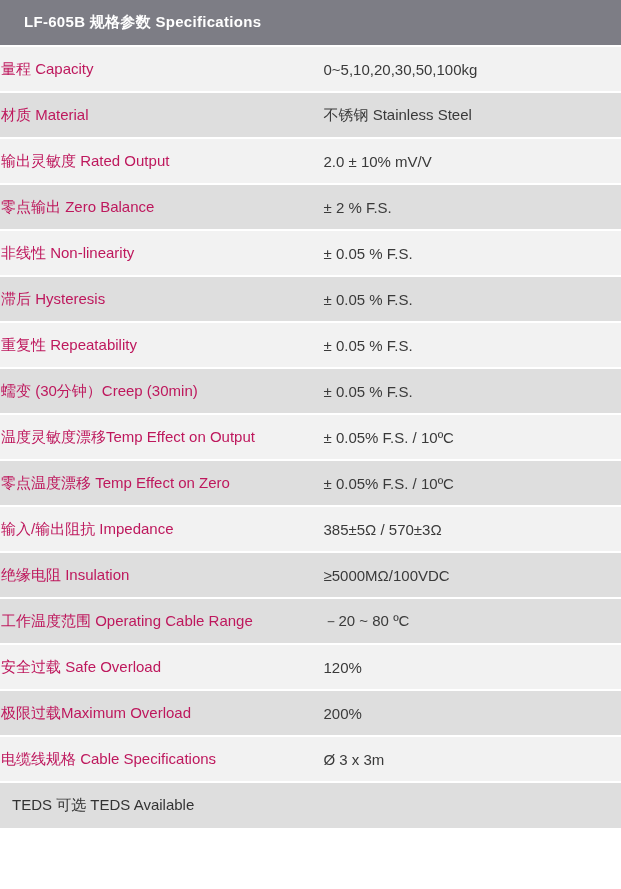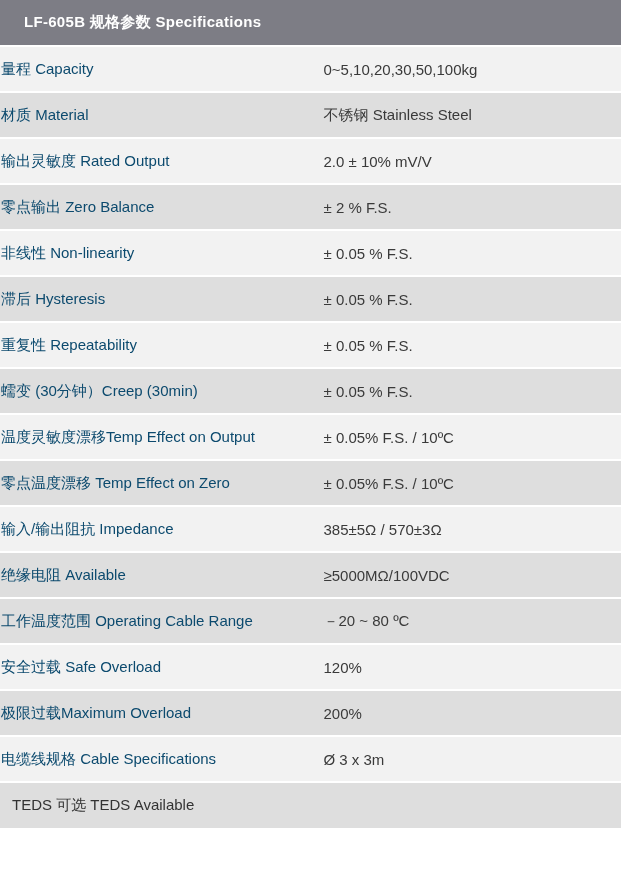--- a/index.html
+++ b/index.html
@@ -37,21 +37,21 @@
     border-bottom: 2px solid #ffffff;
   }
   .spec-table td {
     vertical-align: middle;
     font-size: 15px;
     border-bottom: 2px solid #ffffff;
   }
   td.label {
     width: 363px;
     padding-right: 6px;
-    color: #0c4a6e;
+    color: #be185d;
   }
   td.value {
     width: 258px;
     padding-left: 13px;
     padding-right: 2px;
     color: #3a3a3a;
   }
   tr.light td { background: #f2f2f2; }
   tr.dark  td { background: #dedede; }
   tr.last td {
@@ -111,21 +111,21 @@
       </tr>
       <tr class="dark">
         <td class="label">零点温度漂移 Temp Effect on Zero</td>
         <td class="value">±  0.05% F.S. / 10ºC</td>
       </tr>
       <tr class="light">
         <td class="label">输入/输出阻抗 Impedance</td>
         <td class="value">385±5Ω / 570±3Ω</td>
       </tr>
       <tr class="dark">
-        <td class="label">绝缘电阻  Available</td>
+        <td class="label">绝缘电阻  Insulation</td>
         <td class="value">≥5000MΩ/100VDC</td>
       </tr>
       <tr class="dark">
         <td class="label">工作温度范围 Operating Cable  Range</td>
         <td class="value">－20 ~ 80 ºC</td>
       </tr>
       <tr class="light">
         <td class="label">安全过载 Safe Overload</td>
         <td class="value">120%</td>
       </tr>

